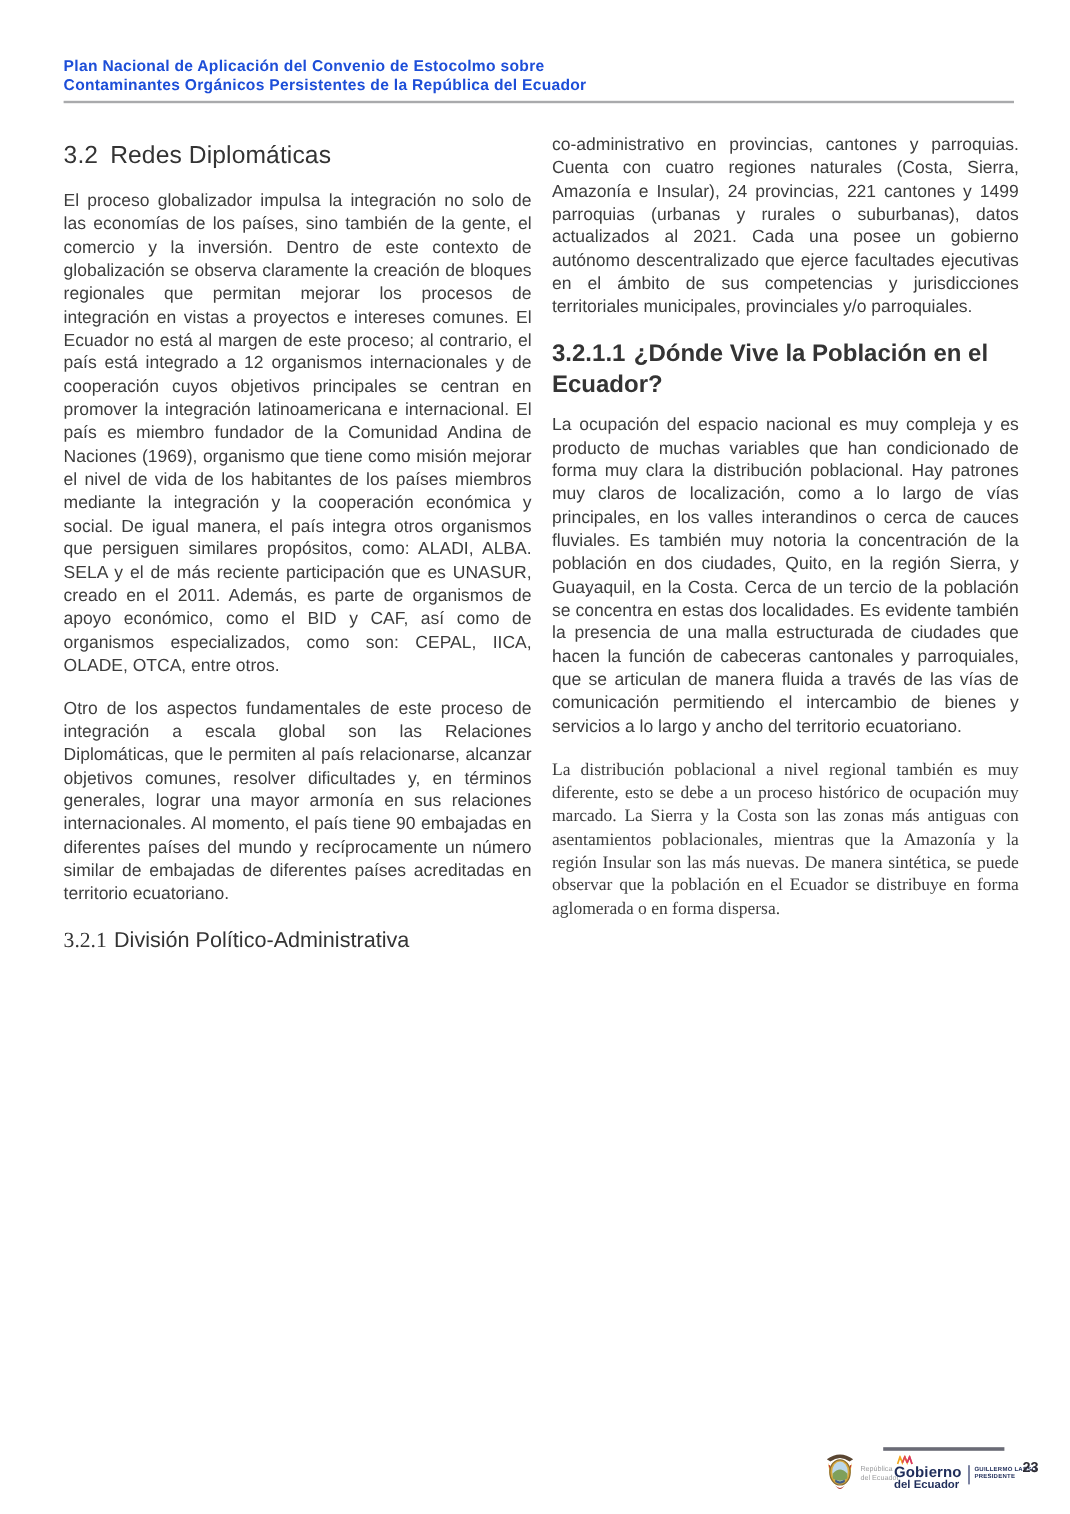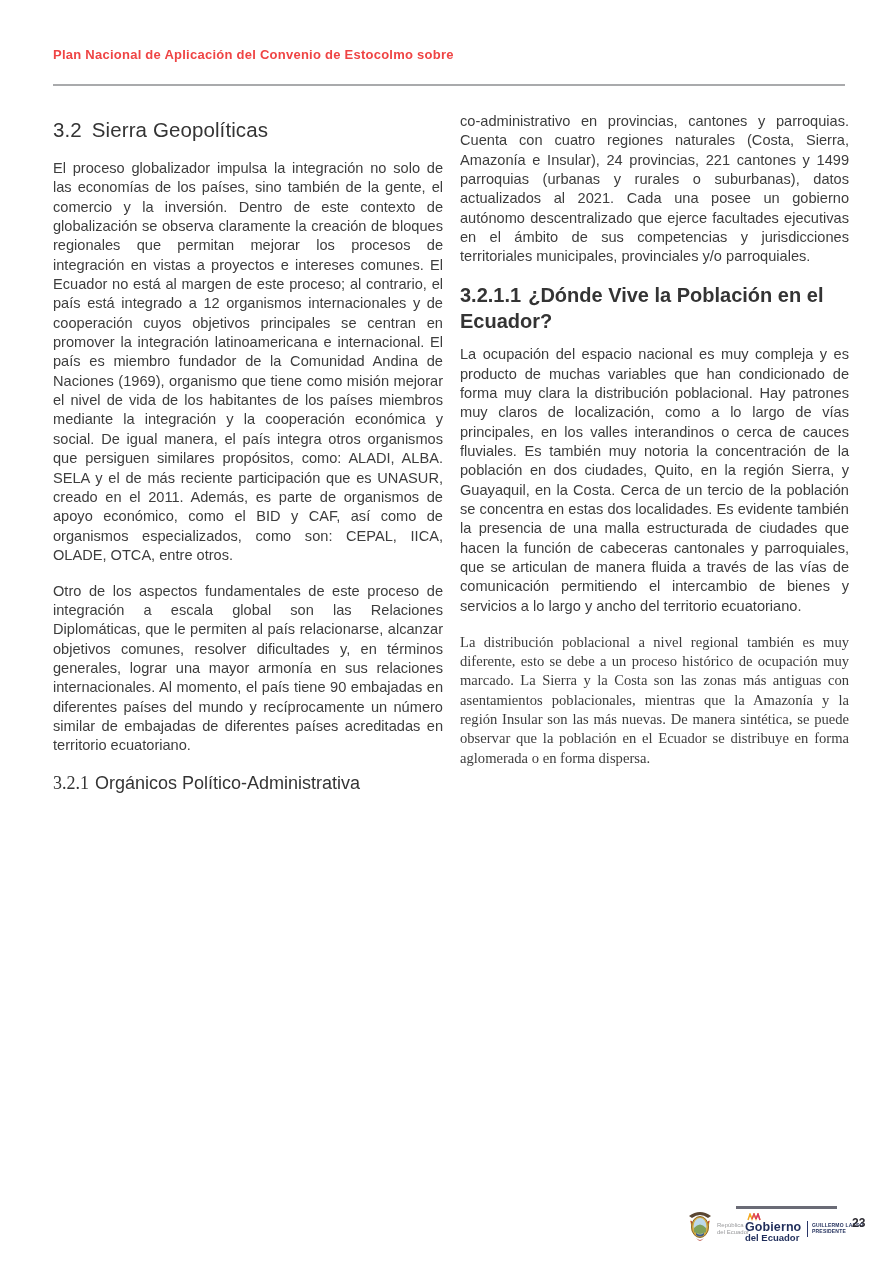--- a/index.html
+++ b/index.html
@@ -18,21 +18,21 @@
     position: absolute;
     left: 53px;
     top: 47px;
     width: 792px;
   }
   .header-title {
     font-size: 13px;
     line-height: 15.5px;
     font-weight: 700;
     letter-spacing: 0.25px;
-    color: #ef4444;
+    color: #1d4ed8;
   }
   .header-rule {
     position: absolute;
     left: 53px;
     top: 84px;
     width: 792px;
     height: 1.5px;
     background: #a9aaac;
   }
 
@@ -133,32 +133,33 @@
   }
 </style>
 </head>
 <body>
 
 <div class="page">
 
   <div class="header">
     <div class="header-title">
       <div>Plan Nacional de Aplicación del Convenio de Estocolmo sobre</div>
+      <div>Contaminantes Orgánicos Persistentes de la República del Ecuador</div>
     </div>
   </div>
   <div class="header-rule"></div>
 
   <div class="col col-left">
     <div class="h-l1">
-      <span class="sec-num">3.2</span><span>Sierra Geopolíticas</span>
+      <span class="sec-num">3.2</span><span>Redes Diplomáticas</span>
     </div>
     <p>El proceso globalizador impulsa la integración no solo de las economías de los países, sino también de la gente, el comercio y la inversión. Dentro de este contexto de globalización se observa claramente la creación de bloques regionales que permitan mejorar los procesos de integración en vistas a proyectos e intereses comunes. El Ecuador no está al margen de este proceso; al contrario, el país está integrado a 12 organismos internacionales y de cooperación cuyos objetivos principales se centran en promover la integración latinoamericana e internacional. El país es miembro fundador de la Comunidad Andina de Naciones (1969), organismo que tiene como misión mejorar el nivel de vida de los habitantes de los países miembros mediante la integración y la cooperación económica y social. De igual manera, el país integra otros organismos que persiguen similares propósitos, como: ALADI, ALBA. SELA y el de más reciente participación que es UNASUR, creado en el 2011. Además, es parte de organismos de apoyo económico, como el BID y CAF, así como de organismos especializados, como son: CEPAL, IICA, OLADE, OTCA, entre otros.</p>
     <p>Otro de los aspectos fundamentales de este proceso de integración a escala global son las Relaciones Diplomáticas, que le permiten al país relacionarse, alcanzar objetivos comunes, resolver dificultades y, en términos generales, lograr una mayor armonía en sus relaciones internacionales. Al momento, el país tiene 90 embajadas en diferentes países del mundo y recíprocamente un número similar de embajadas de diferentes países acreditadas en territorio ecuatoriano.</p>
     <div class="h-l2">
-      <span class="sec-num">3.2.1</span><span>Orgánicos Político-Administrativa</span>
+      <span class="sec-num">3.2.1</span><span>División Político-Administrativa</span>
     </div>
   </div>
 
   <div class="col col-right">
     <p>co-administrativo en provincias, cantones y parroquias. Cuenta con cuatro regiones naturales (Costa, Sierra, Amazonía e Insular), 24 provincias, 221 cantones y 1499 parroquias (urbanas y rurales o suburbanas), datos actualizados al 2021. Cada una posee un gobierno autónomo descentralizado que ejerce facultades ejecutivas en el ámbito de sus competencias y jurisdicciones territoriales municipales, provinciales y/o parroquiales.</p>
     <div class="h-l3">
       <span class="sec-num">3.2.1.1</span><span>¿Dónde Vive la Población en el Ecuador?</span>
     </div>
     <p>La ocupación del espacio nacional es muy compleja y es producto de muchas variables que han condicionado de forma muy clara la distribución poblacional. Hay patrones muy claros de localización, como a lo largo de vías principales, en los valles interandinos o cerca de cauces fluviales. Es también muy notoria la concentración de la población en dos ciudades, Quito, en la región Sierra, y Guayaquil, en la Costa. Cerca de un tercio de la población se concentra en estas dos localidades. Es evidente también la presencia de una malla estructurada de ciudades que hacen la función de cabeceras cantonales y parroquiales, que se articulan de manera fluida a través de las vías de comunicación permitiendo el intercambio de bienes y servicios a lo largo y ancho del territorio ecuatoriano.</p>
     <p>La distribución poblacional a nivel regional también es muy diferente, esto se debe a un proceso histórico de ocupación muy marcado. La Sierra y la Costa son las zonas más antiguas con asentamientos poblacionales, mientras que la Amazonía y la región Insular son las más nuevas. De manera sintética, se puede observar que la población en el Ecuador se distribuye en forma aglomerada o en forma dispersa.</p>

